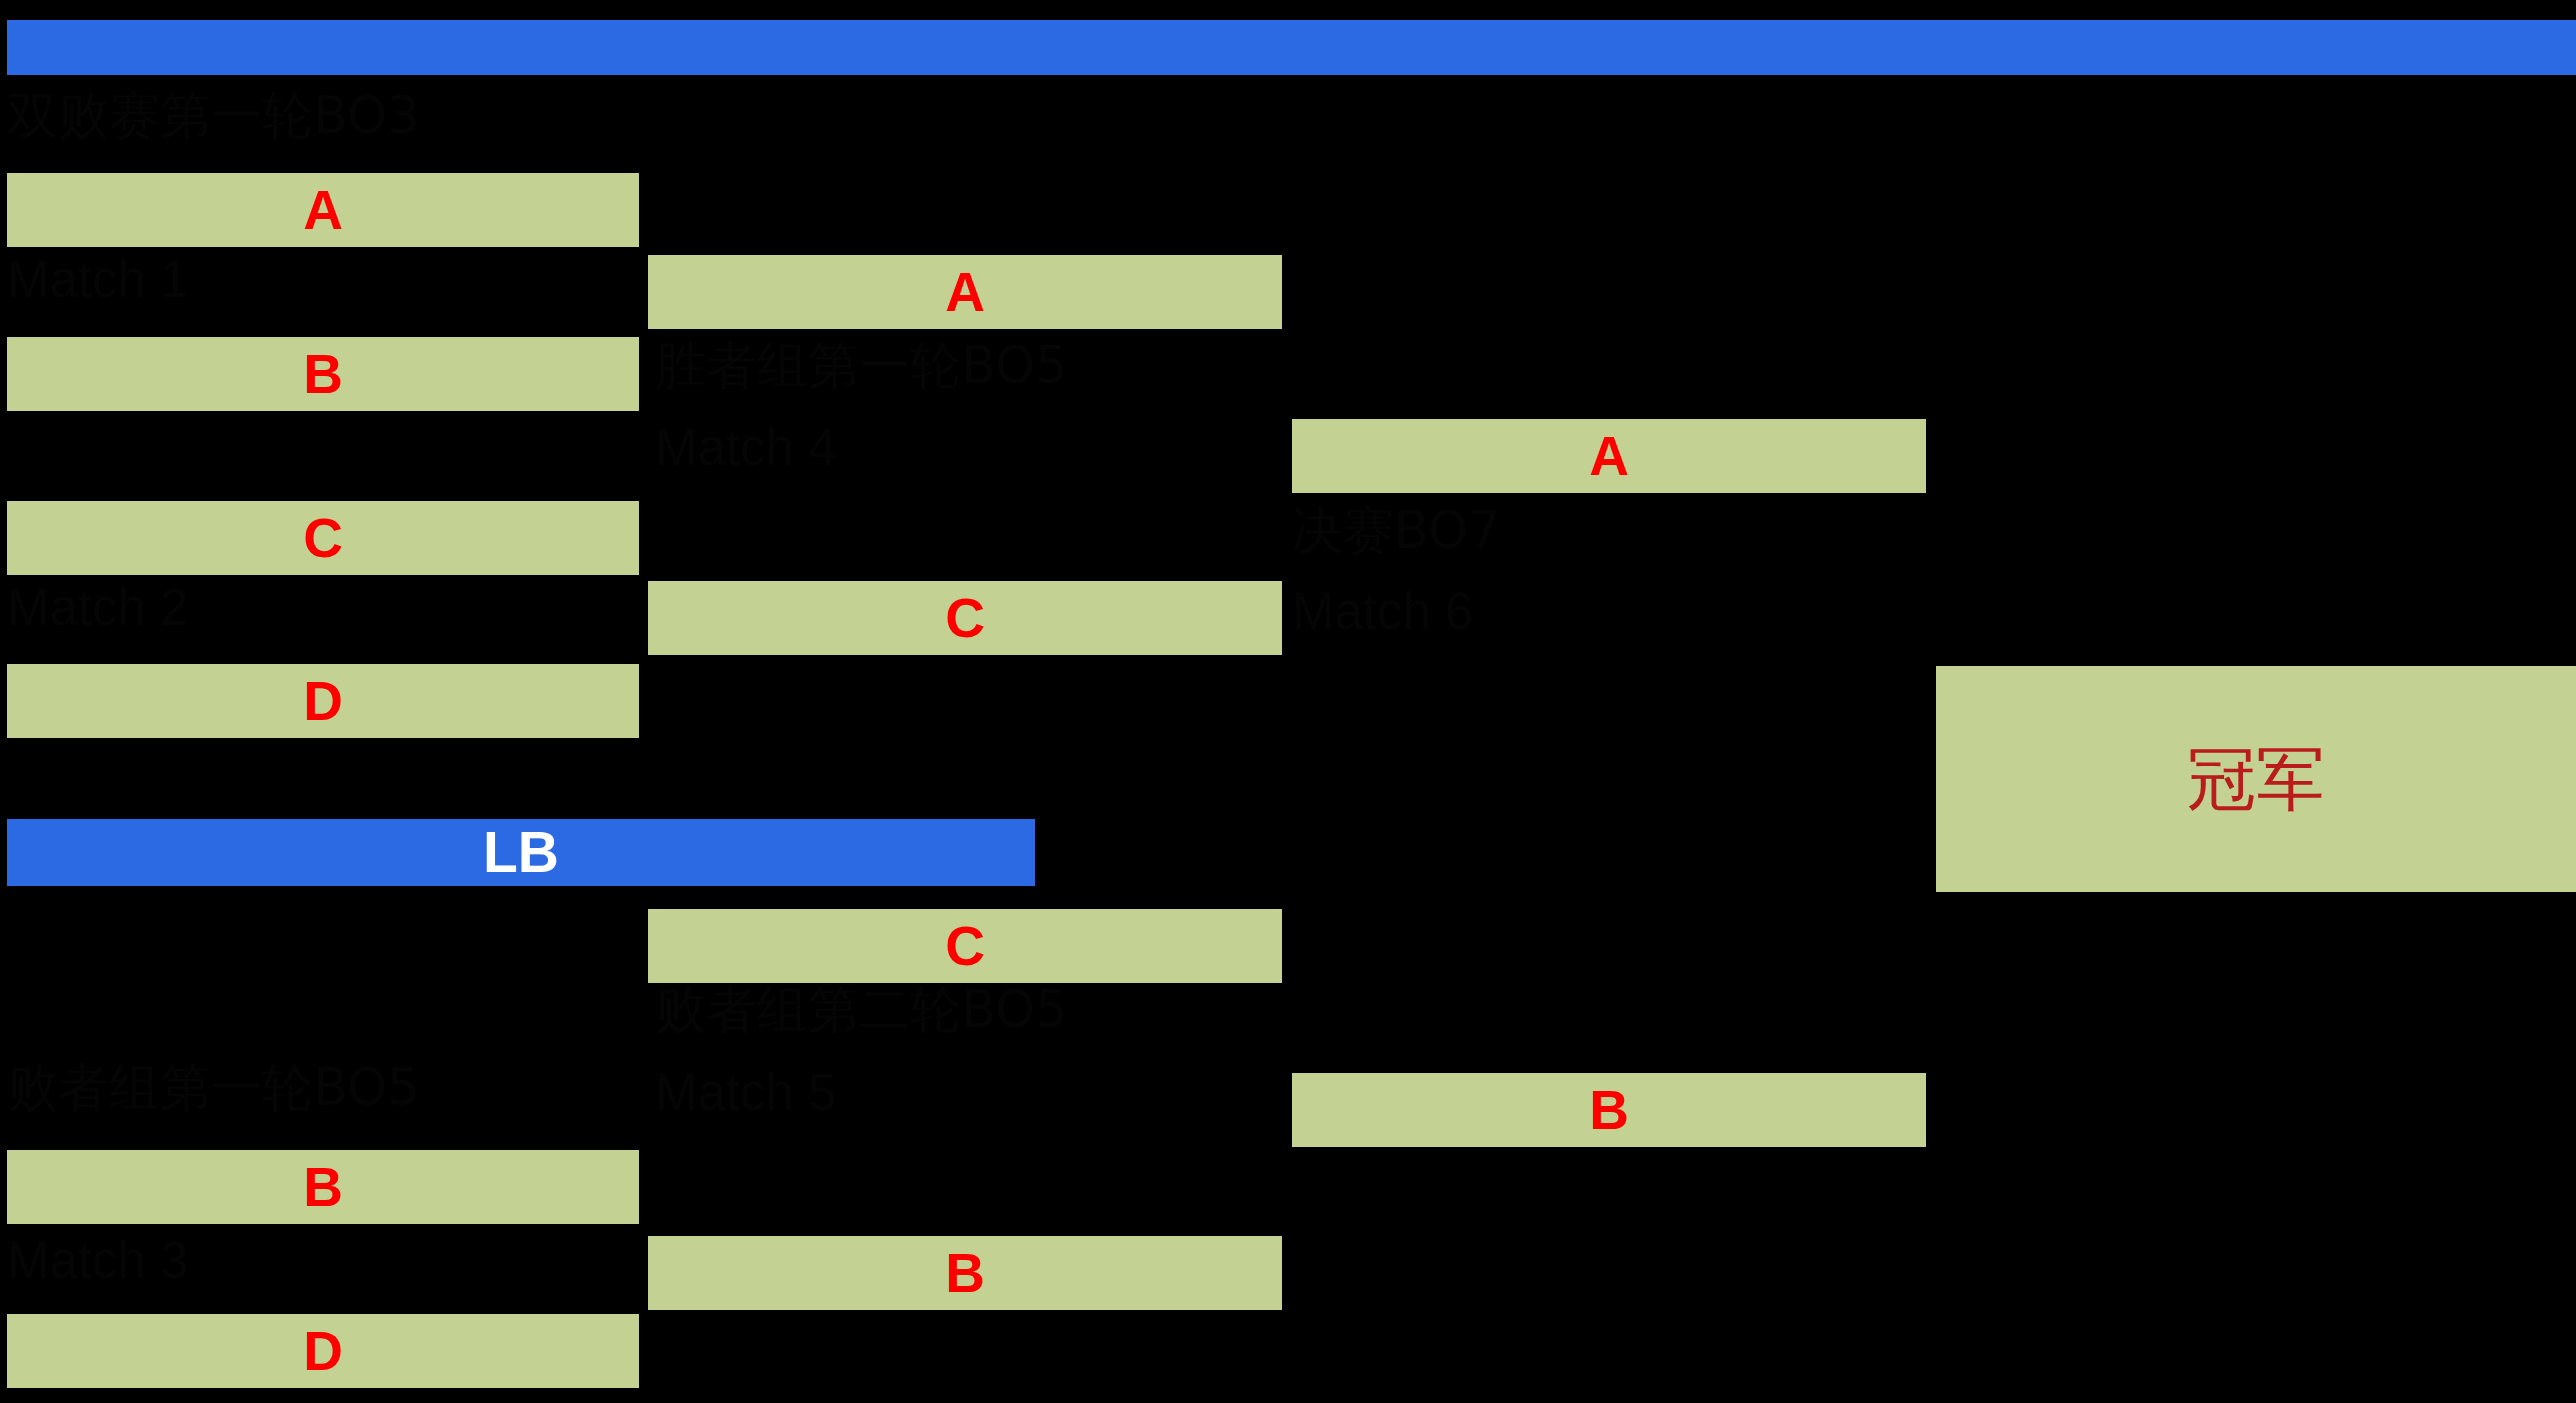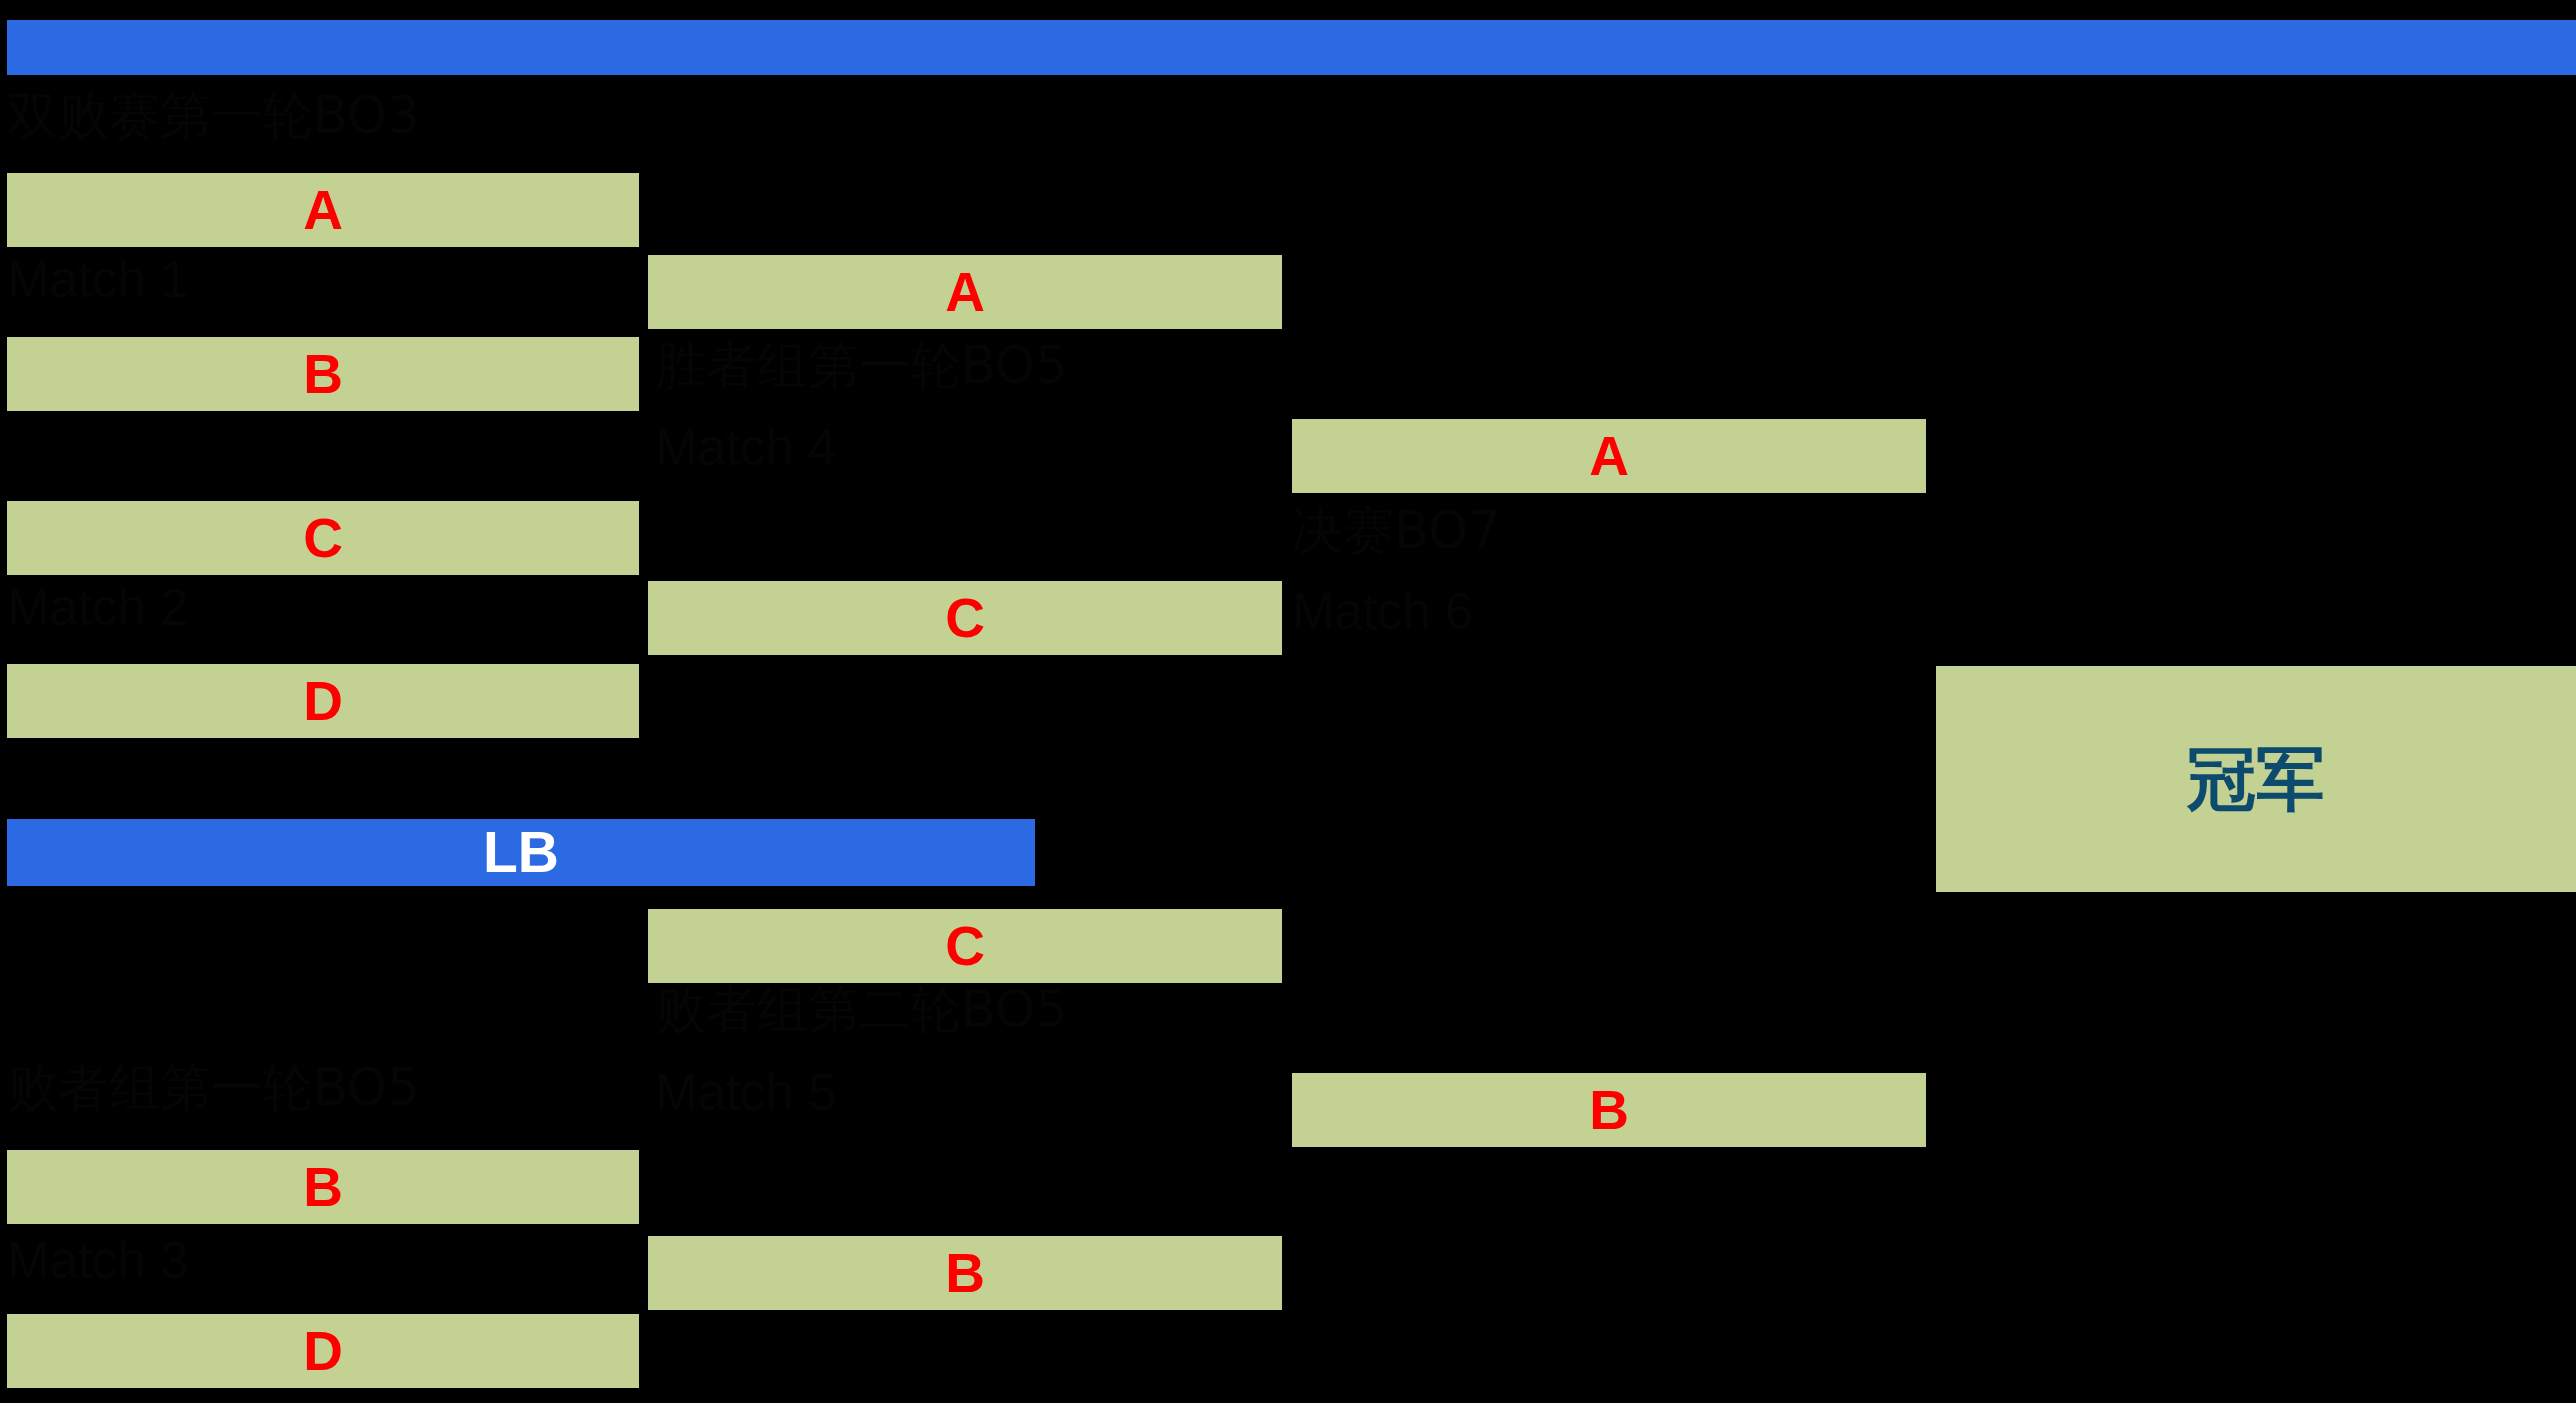--- a/index.html
+++ b/index.html
@@ -40,22 +40,22 @@
     justify-content: center;
   }
   .team-label {
     color: #ff0000;
     font-weight: bold;
     font-size: 55px;
     line-height: 1;
     letter-spacing: 0;
   }
   .champion-label {
-    color: #0c4a6e;
-    font-weight: bold;
+    color: #b91c1c;
+    font-weight: normal;
     font-size: 69px;
     line-height: 1;
   }
   .caption {
     position: absolute;
     color: #050505;
     font-size: 51px;
     line-height: 1.08;
     text-align: left;
     white-space: pre-line;

